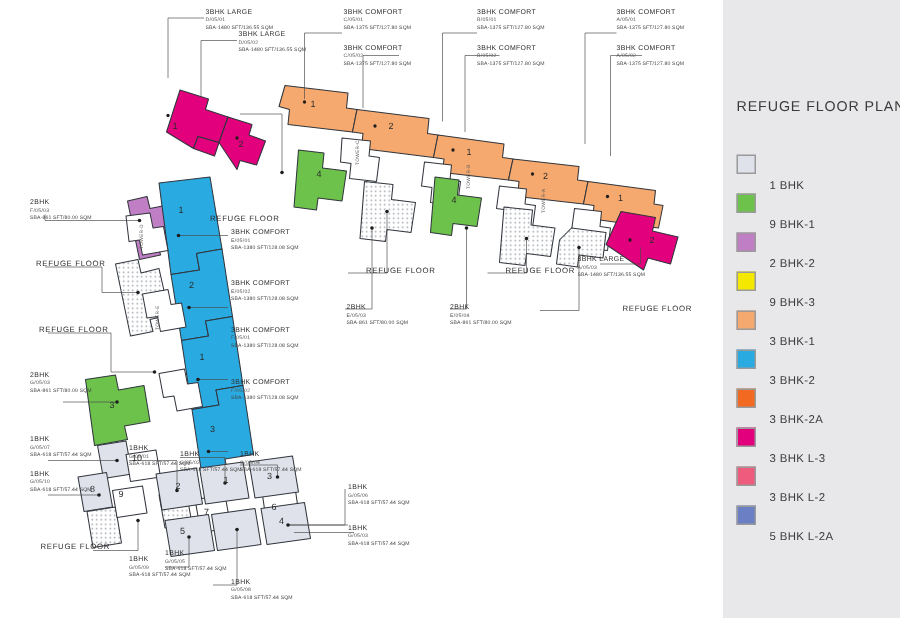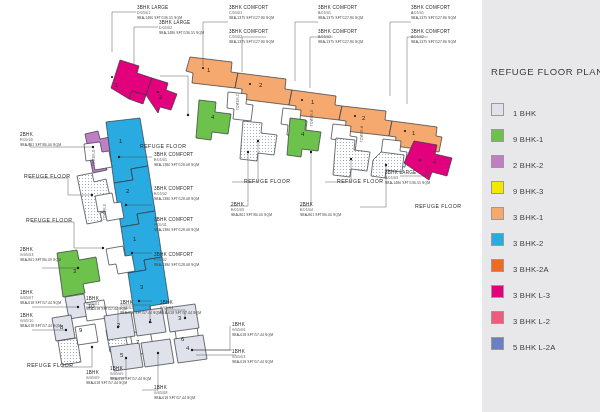--- a/index.html
+++ b/index.html
@@ -20,21 +20,21 @@
   #legend-title{
     position:absolute;left:9px;top:66px;
     font-size:9.5px;letter-spacing:.6px;color:#3a3a3a;white-space:nowrap;
   }
   .legend-row{position:absolute;left:9px;height:14px;}
   .legend-sw{
     position:absolute;left:0;top:0;width:13px;height:13px;
     border:1px solid #9a9a9a;box-sizing:border-box;
   }
   .legend-lb{
-    position:absolute;left:22px;top:6px;
+    position:absolute;left:22px;top:16px;
     font-size:7.6px;color:#3b3b3b;white-space:nowrap;letter-spacing:.25px;
   }
 
   
   #plan{position:absolute;left:0;top:0;width:482px;height:412px;}
   #plan svg{display:block;}
 
   
   .cal{position:absolute;white-space:nowrap;}
   .cal .t1{font-size:4.6px;color:#2c2c2c;letter-spacing:.25px;line-height:6px;}

